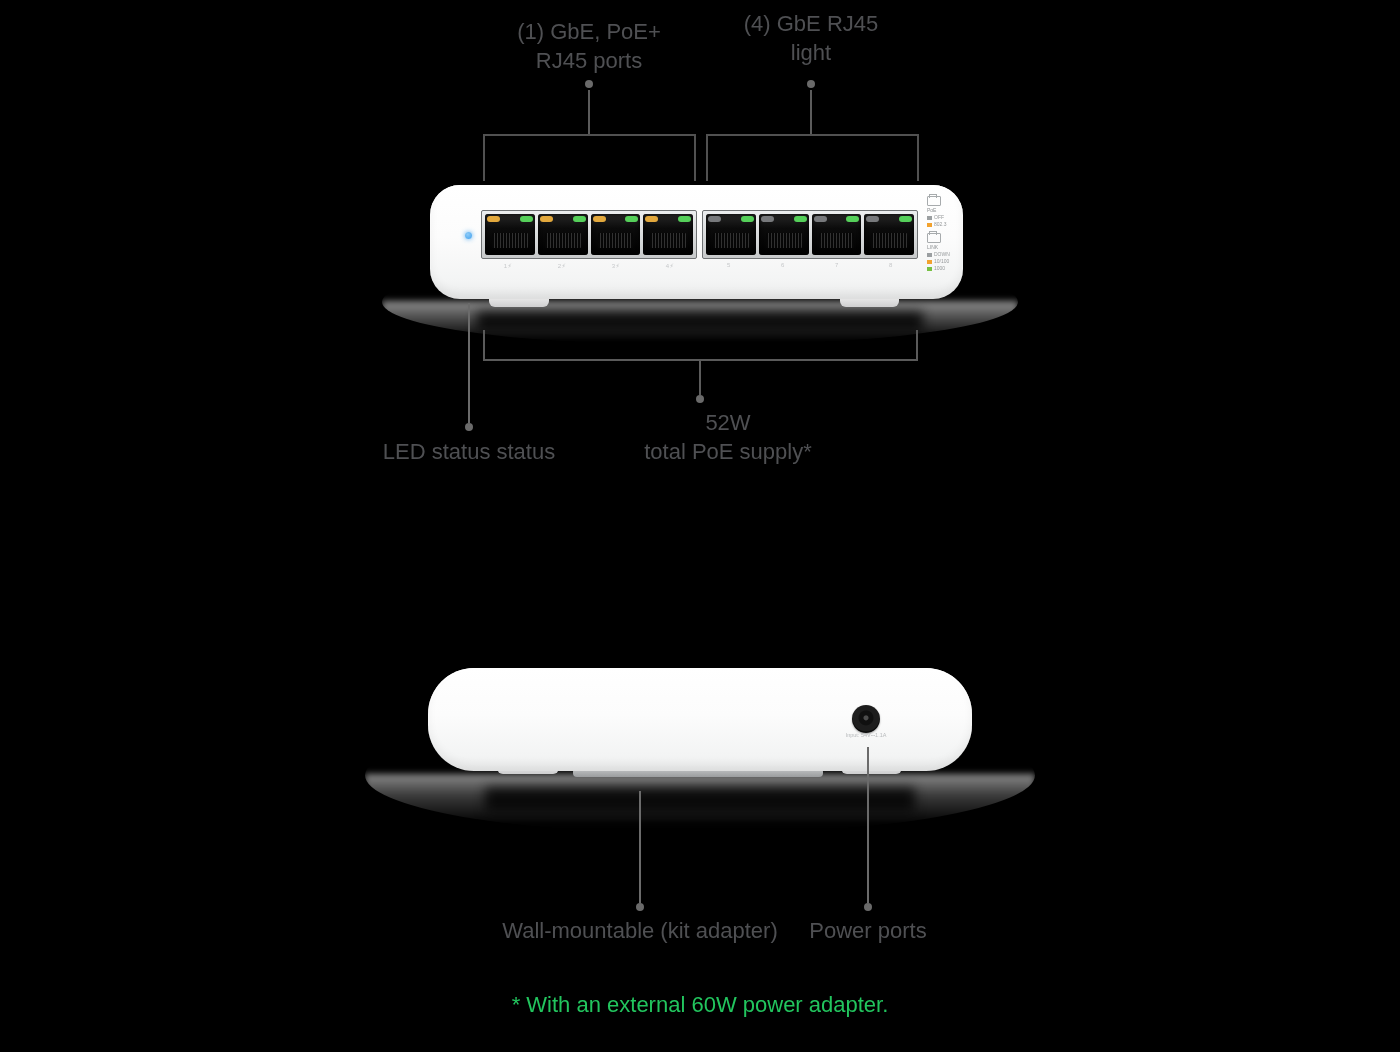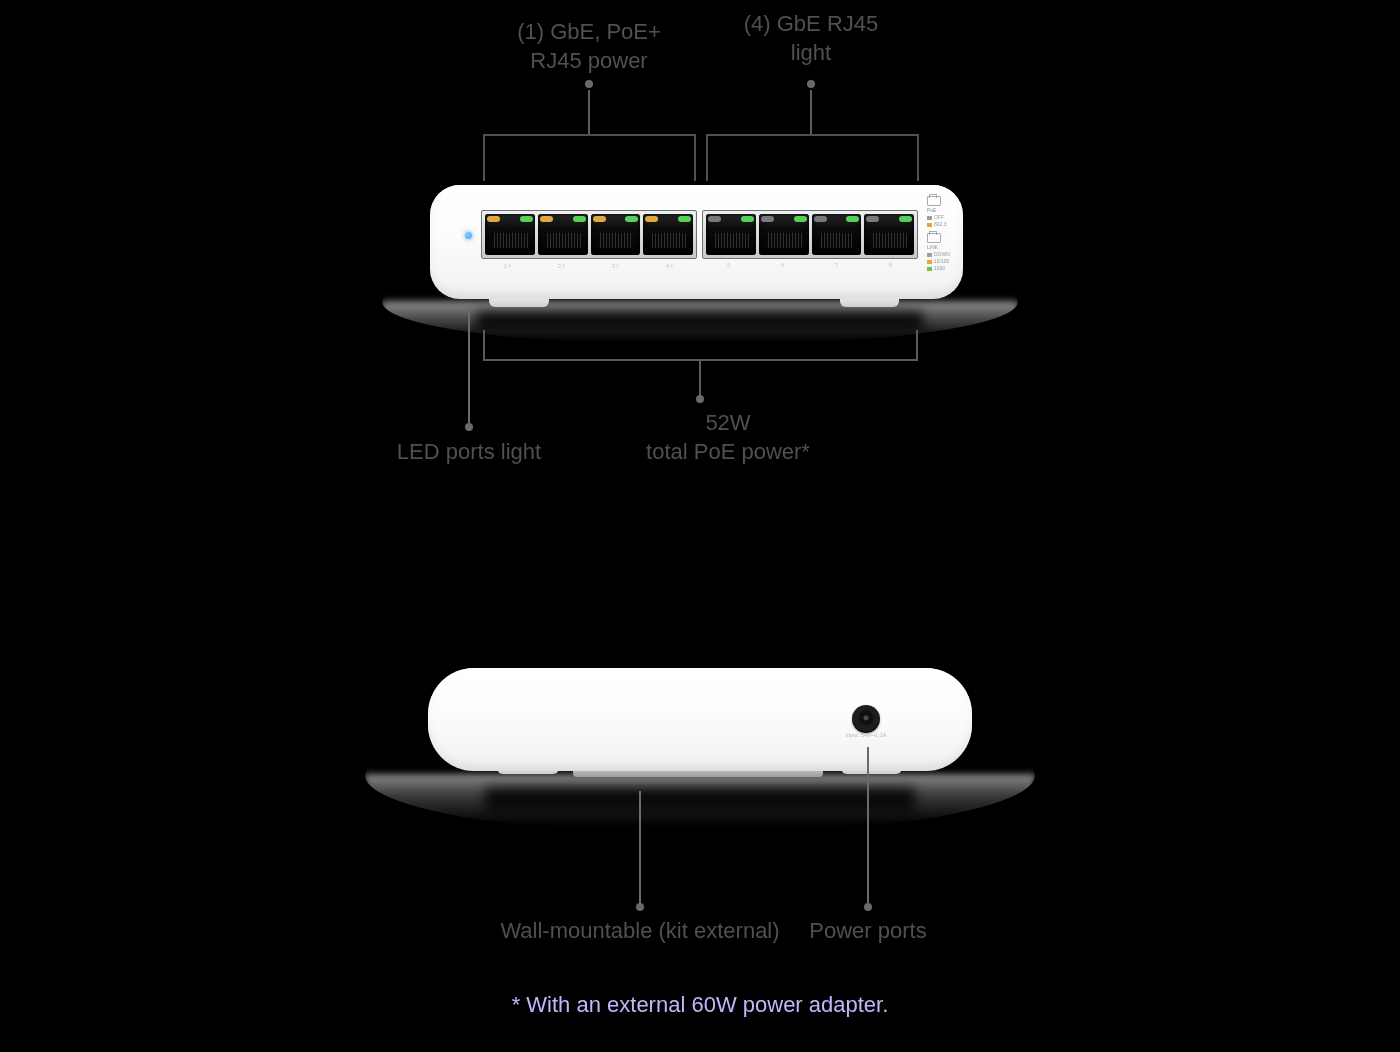--- a/index.html
+++ b/index.html
@@ -2,21 +2,21 @@
 <html><head>
 <meta charset="utf-8">
 <style>
   * { margin:0; padding:0; box-sizing:border-box; }
   html,body { width:1400px; height:1052px; background:#000; overflow:hidden; }
   body { font-family:"Liberation Sans","DejaVu Sans",sans-serif; position:relative; }
   .abs { position:absolute; }
 
   
   .label { color:#4f5053; font-size:22px; line-height:29px; text-align:center; }
-  .footnote { color:#c4b5fd; font-size:22px; text-align:center; }
+  .footnote { color:#22c55e; font-size:22px; text-align:center; }
 
   
   .vline { width:2px; background:#5c5c5c; z-index:6; }
   .vline.light { background:#6b6b6b; }
   .dot { width:8px; height:8px; border-radius:50%; background:#6a6a6a; z-index:6; }
   .bracket-down { border:2px solid #515151; border-bottom:none; z-index:6; }
   .bracket-up   { border:2px solid #5a5a5a; border-top:none;  z-index:6; }
 
   
   .device { background:linear-gradient(180deg,#ffffff 0%,#fcfcfc 45%,#f3f4f4 85%,#e9eaea 100%);
@@ -66,21 +66,21 @@
   .power-jack { width:28px; height:28px; border-radius:50%; z-index:4;
                 background:radial-gradient(circle at 50% 46%,#4d4d4d 0 2px,#101010 3px 7px,#1d1d1d 8px 13px,#0b0b0b 14px);
                 box-shadow:0 1px 2px rgba(0,0,0,.35); }
   .jack-text { font-size:5.5px; color:#b7babc; text-align:center; z-index:4; }
 </style>
 </head>
 <body>
 
 <div class="abs label" style="left:489px;top:17px;width:200px">
   <div>(1) GbE, PoE+</div>
-  <div>RJ45 power</div>
+  <div>RJ45 ports</div>
 </div>
 <div class="abs dot" style="left:585px;top:80px"></div>
 <div class="abs vline" style="left:588px;top:90px;height:44px"></div>
 <div class="abs bracket-down" style="left:483px;top:134px;width:213px;height:47px"></div>
 
 <div class="abs label" style="left:711px;top:9px;width:200px">
   <div>(4) GbE RJ45</div>
   <div>light</div>
 </div>
 <div class="abs dot" style="left:807px;top:80px"></div>
@@ -186,44 +186,44 @@
   </div>
 </div>
 
 <div class="abs reflection" style="left:382px;top:301px;width:636px;height:46px">
   <div class="refl-body"></div>
   <div class="refl-dark" style="left:95px;right:95px;top:11px;height:19px"></div>
 </div>
 
 <div class="abs vline light" style="left:468px;top:303px;height:120px"></div>
 <div class="abs dot" style="left:465px;top:423px"></div>
-<div class="abs label" style="left:344px;top:437px;width:250px">LED ports light</div>
+<div class="abs label" style="left:344px;top:437px;width:250px">LED status status</div>
 
 <div class="abs bracket-up" style="left:483px;top:330px;width:435px;height:31px"></div>
 <div class="abs vline" style="left:699px;top:361px;height:34px"></div>
 <div class="abs dot" style="left:696px;top:395px"></div>
 <div class="abs label" style="left:628px;top:408px;width:200px">
   <div>52W</div>
-  <div>total PoE power*</div>
+  <div>total PoE supply*</div>
 </div>
 
 <div class="abs foot" style="left:497px;top:762px;width:62px;height:12px"></div>
 <div class="abs foot" style="left:841px;top:762px;width:61px;height:12px"></div>
 <div class="abs wallbar" style="left:573px;top:768px;width:250px;height:9px"></div>
 <div class="abs device back" style="left:428px;top:668px;width:544px;height:103px">
   <div class="abs power-jack" style="left:424px;top:37px"></div>
   <div class="abs jack-text" style="left:378px;top:64px;width:120px">Input: 54V⎓1.1A</div>
 </div>
 
 <div class="abs reflection" style="left:365px;top:774px;width:670px;height:62px">
   <div class="refl-body" style="background:linear-gradient(180deg,#8a8a8a,#3a3a3a 35%,rgba(0,0,0,0) 82%)"></div>
   <div class="refl-dark" style="left:120px;right:120px;top:14px;height:24px"></div>
 </div>
 
 <div class="abs vline light" style="left:639px;top:791px;height:112px"></div>
 <div class="abs dot" style="left:636px;top:903px"></div>
-<div class="abs label" style="left:460px;top:916px;width:360px">Wall-mountable (kit external)</div>
+<div class="abs label" style="left:460px;top:916px;width:360px">Wall-mountable (kit adapter)</div>
 
 <div class="abs vline light" style="left:867px;top:747px;height:156px"></div>
 <div class="abs dot" style="left:864px;top:903px"></div>
 <div class="abs label" style="left:778px;top:916px;width:180px">Power ports</div>
 
 <div class="abs footnote" style="left:450px;top:992px;width:500px">* With an external 60W power adapter.</div>
 
 </body></html>

